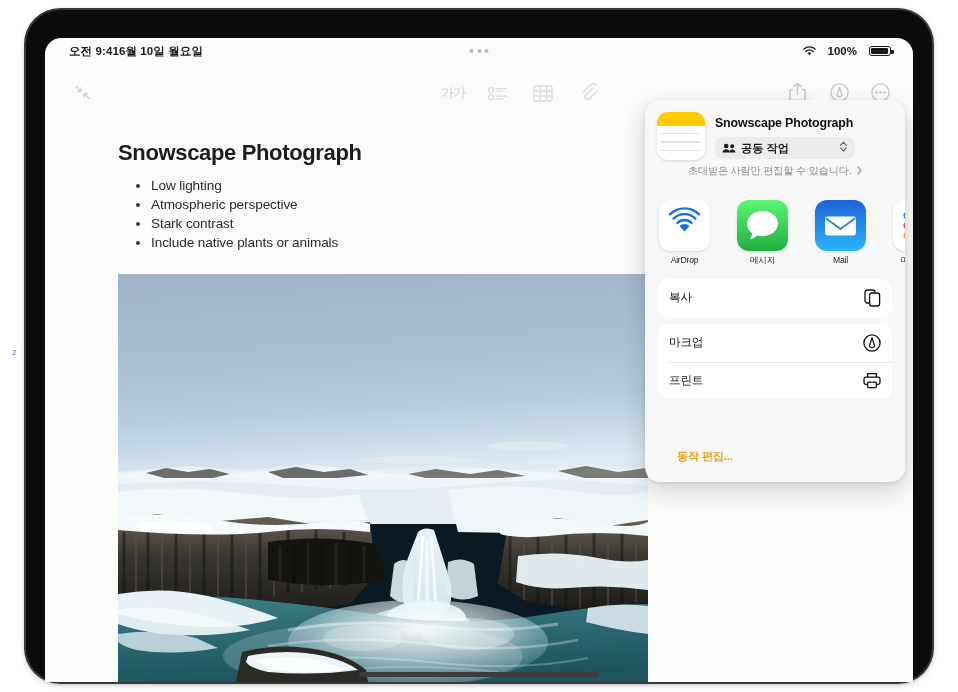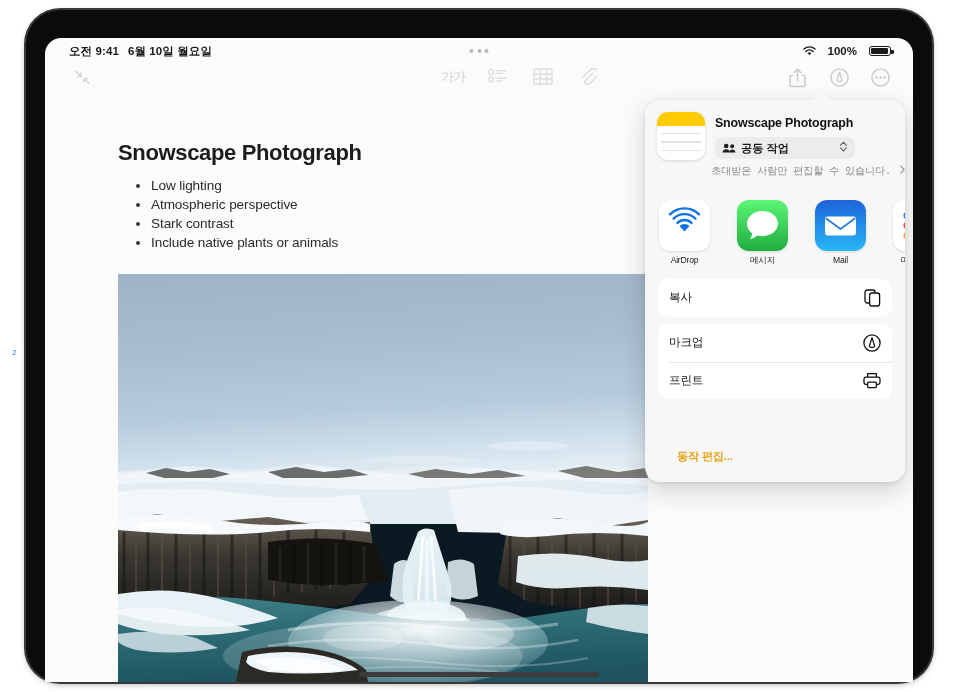--- a/index.html
+++ b/index.html
@@ -22,38 +22,38 @@
     position:absolute; left:-16px; top:338px; width:9px; height:9px;
     color:#2b7cf0; font-size:8px; line-height:9px; text-align:center;
     font-family:"Liberation Sans",sans-serif;
   }
 
   
   #statusbar {
     position:absolute; left:0; top:0; width:868px; height:26px;
     display:flex; align-items:center; z-index:40;
   }
-  .sb-left { position:absolute; left:24px; display:flex; align-items:center; gap:9px;
+  .sb-left { position:absolute; left:24px; display:flex; align-items:center; gap:0;
              font-size:11.5px; font-weight:700; color:#1a1a1a; letter-spacing:.1px; }
   .sb-center { position:absolute; left:50%; transform:translateX(-50%); display:flex; gap:3.5px; }
   .sb-center i { width:4px; height:4px; border-radius:50%; background:#b9b9bb; display:block; }
   .sb-right { position:absolute; right:22px; display:flex; align-items:center; gap:12px;
               font-size:11.5px; font-weight:700; color:#1a1a1a; }
   .wifi { width:13px; height:10px; display:block; }
   .batt { width:22px; height:10.5px; border:1.4px solid #1a1a1a; border-radius:3px;
           position:relative; display:block; }
   .batt::after { content:""; position:absolute; right:-3.6px; top:3px; width:2.2px; height:4.5px;
                  background:#1a1a1a; border-radius:0 1.4px 1.4px 0; }
   .batt i { position:absolute; left:1.3px; top:1.3px; bottom:1.3px; width:16.8px;
             background:#1a1a1a; border-radius:1.3px; display:block; }
 
   
   #toolbar { position:absolute; left:0; top:26px; width:868px; height:42px; z-index:35; }
   .tb-btn { position:absolute; top:4px; width:34px; height:34px; display:flex;
-            align-items:flex-start; justify-content:center; }
+            align-items:flex-end; justify-content:center; }
   .tb-btn svg { display:block; }
 
   
   #doc { position:absolute; left:0; top:68px; width:868px; height:576px;
          background:#fbfbfa; overflow:hidden; }
   #note-title { position:absolute; left:73px; top:34px; font-size:22px; font-weight:700;
                 color:#1c1c1e; letter-spacing:-.35px; }
   #bullets { position:absolute; left:85px; top:70px; list-style:none; }
   #bullets li { position:relative; font-size:13.6px; color:#2b2b2e; line-height:19px;
                 padding-left:21px; letter-spacing:-.1px; }
@@ -82,22 +82,22 @@
                box-shadow:0 1px 3px rgba(0,0,0,.14); }
   #note-icon .ni-top { height:14px; background:#ffcc02; }
   #note-icon .ni-line { height:1.1px; background:#e2e2e2; margin:7.2px 4px 0 4px; }
   #sheet-title { position:absolute; left:70px; top:16px; font-size:12.4px; font-weight:700;
                  color:#111; letter-spacing:-.15px; }
   #collab-select { position:absolute; left:70px; top:37px; width:140px; height:22px;
                    background:#ececec; border-radius:7px; display:flex; align-items:center;
                    padding:0 7px; }
   #collab-label { font-size:11.2px; font-weight:600; color:#1d1d1f; margin-left:5px; }
   #collab-chev { position:absolute; right:7px; top:50%; transform:translateY(-50%); }
-  #perm-row { position:absolute; left:0; top:64px; width:100%; text-align:right;
-              font-size:10.1px; color:#8a8a8e; letter-spacing:-.1px;font-family:Liberation Mono, monospace; }
+  #perm-row { position:absolute; left:0; top:64px; width:100%; text-align:center;
+              font-size:10.1px; color:#8a8a8e; letter-spacing:-.1px; }
   #perm-row span { vertical-align:middle; }
   #perm-chev { display:inline-block; margin-left:3px; vertical-align:middle; }
 
   
   #apps-row { position:absolute; left:0; top:100px; width:100%; height:72px;
               display:flex; gap:27px; padding-left:14px; }
   .app { width:51px; flex:0 0 51px; text-align:center; }
   .app-ico { width:51px; height:51px; border-radius:12px; overflow:hidden;
              box-shadow:0 1px 3px rgba(0,0,0,.13); background:#fff; }
   .app-lbl { font-size:8.6px; color:#1d1d1f; margin-top:4px; font-weight:500;

